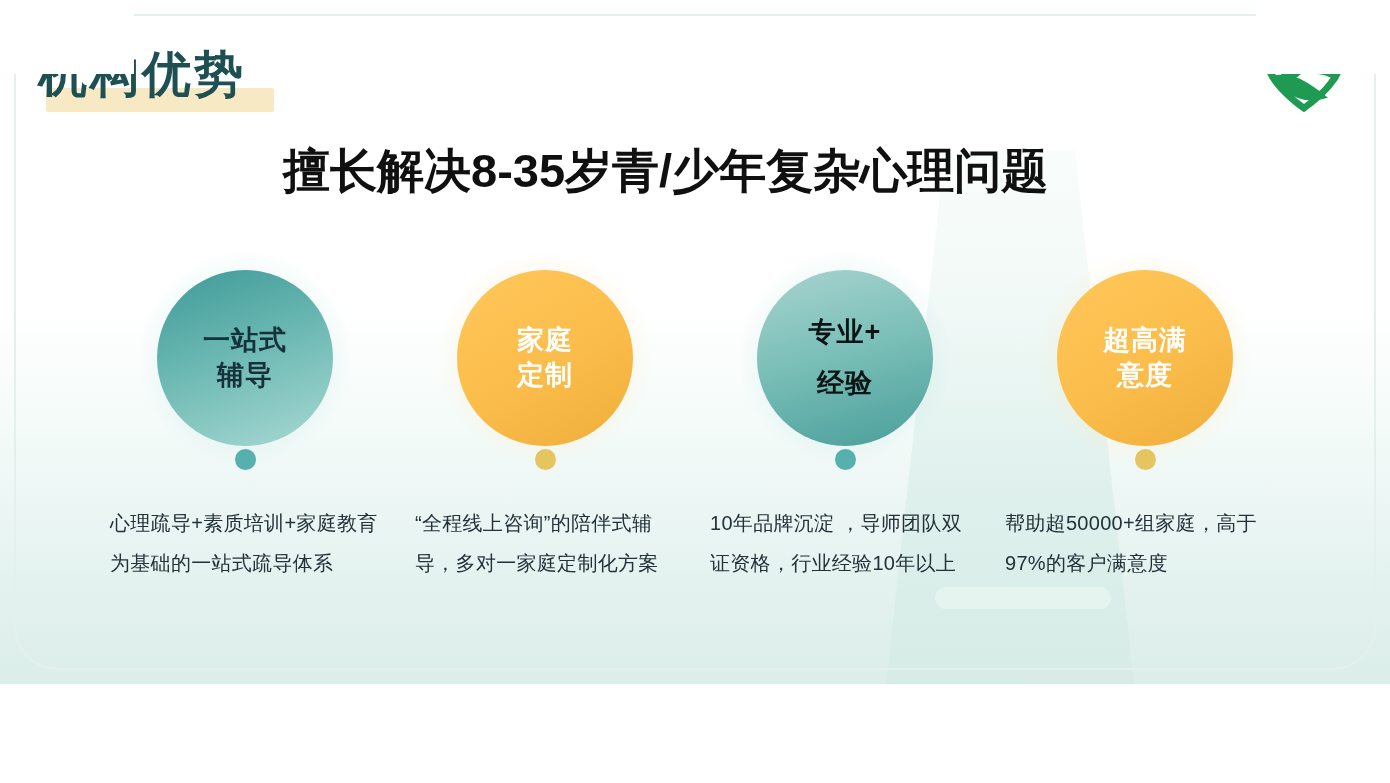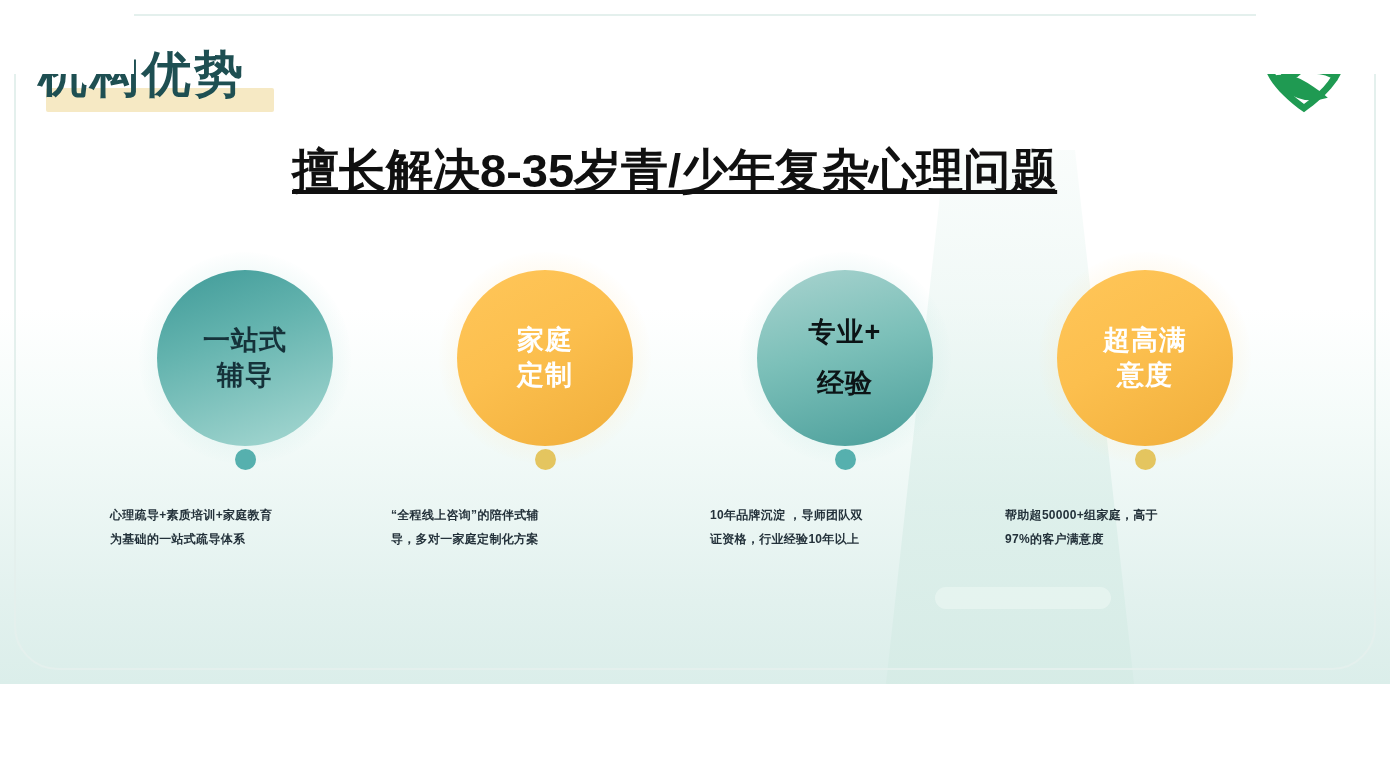--- a/index.html
+++ b/index.html
@@ -53,28 +53,27 @@
     font-size:49px;
     font-weight:bold;
     color:#1e4f52;
     letter-spacing:3px;
     line-height:1;
     white-space:nowrap;
   }
 
   .headline {
     position:absolute;
-    left:292px; top:140px;
+    left:283px; top:140px;
     font-size:47px;
     font-weight:bold;
     color:#101010;
     letter-spacing:0px;
     white-space:nowrap;
     z-index:4;
-    text-decoration:underline;
   }
 
   .logo {
     position:absolute;
     right:40px; top:28px;
     width:92px; height:88px;
     z-index:5;
   }
 
   
@@ -123,26 +122,25 @@
     position:absolute;
     width:21px; height:21px;
     border-radius:50%;
   }
   .dot.tealdot  { background:#56b0ae; }
   .dot.amberdot { background:#e4c55f; }
 
   
   .caption {
     position:absolute;
-    font-size:12px;
+    font-size:20px;
     color:#23313a;
     line-height:2.0;
     letter-spacing:0.3px;
     z-index:4;
-    font-weight:bold;
   }
 </style>
 </head>
 <body>
 
 <div class="slide">
 
   <svg class="bg-deco" viewBox="0 0 1390 783" preserveAspectRatio="none">
     <defs>
       <linearGradient id="towerGrad" x1="0" y1="0" x2="0" y2="1">
@@ -209,21 +207,21 @@
       <span class="ln">超高满</span>
       <span class="ln">意度</span>
     </div>
   </div>
 
   <div class="caption" style="left:110px; top:503px; width:290px;">
     <div>心理疏导+素质培训+家庭教育</div>
     <div>为基础的一站式疏导体系</div>
   </div>
 
-  <div class="caption" style="left:391px; top:503px; width:290px;">
+  <div class="caption" style="left:415px; top:503px; width:290px;">
     <div>“全程线上咨询”的陪伴式辅</div>
     <div>导，多对一家庭定制化方案</div>
   </div>
 
   <div class="caption" style="left:710px; top:503px; width:290px;">
     <div>10年品牌沉淀 ，导师团队双</div>
     <div>证资格，行业经验10年以上</div>
   </div>
 
   <div class="caption" style="left:1005px; top:503px; width:290px;">

